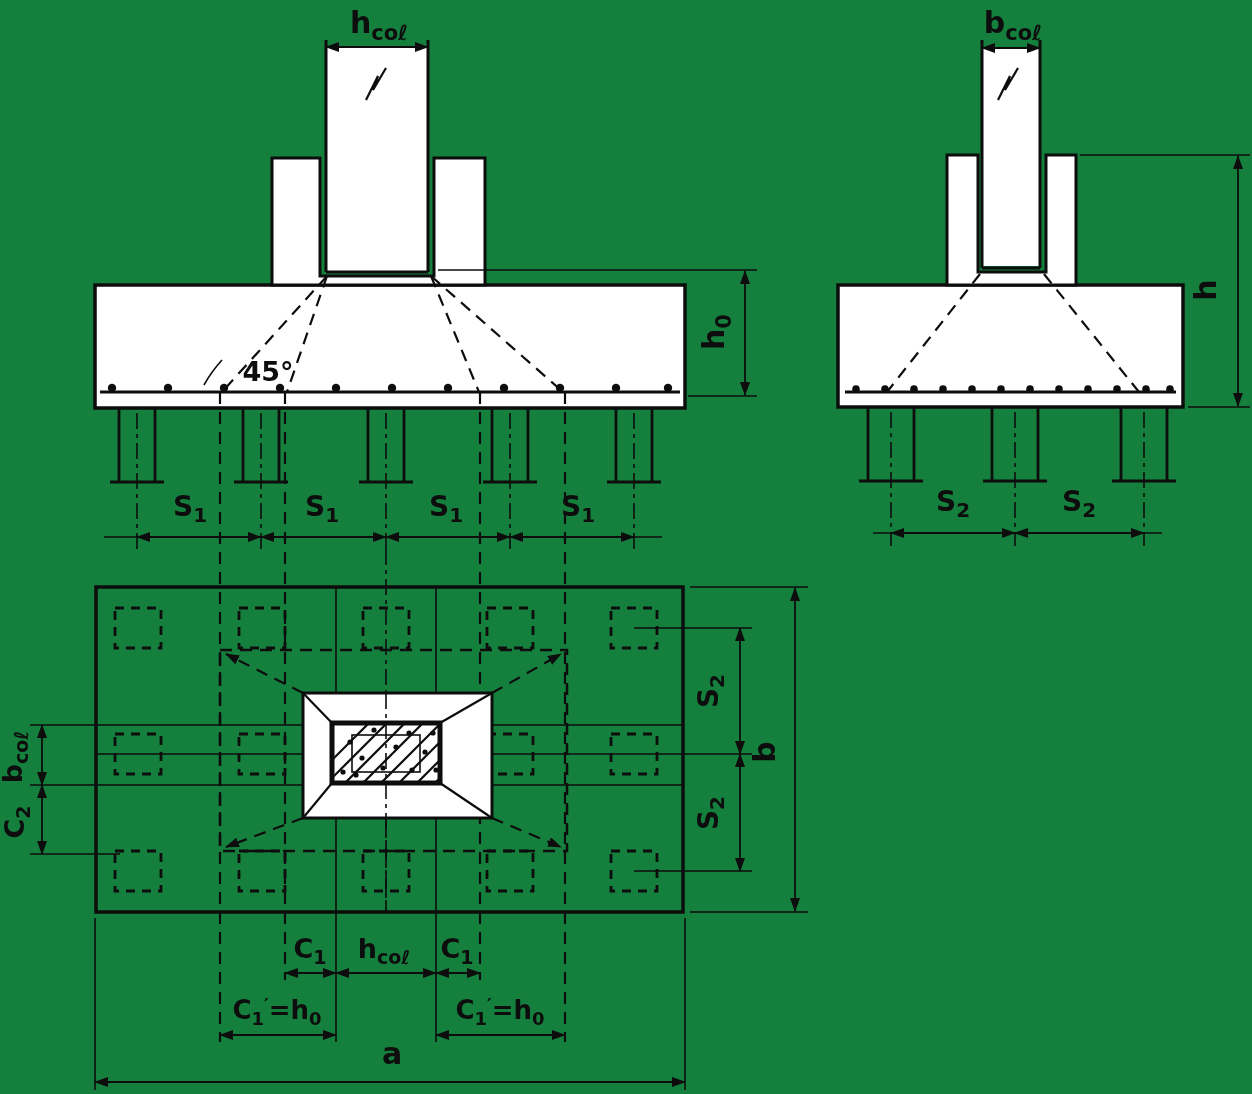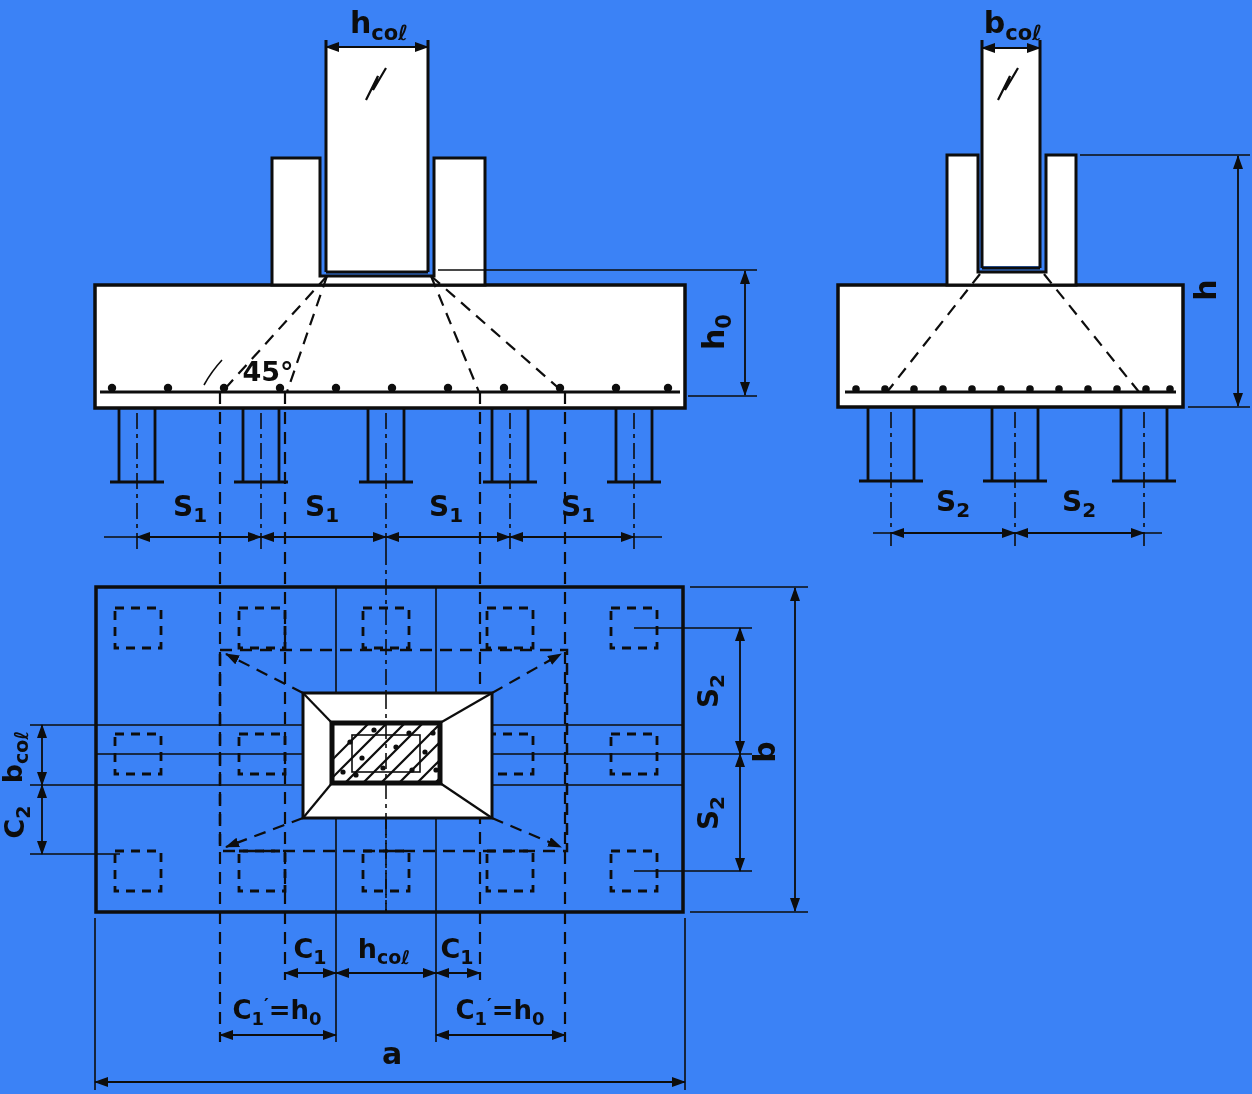--- a/index.html
+++ b/index.html
@@ -1,16 +1,16 @@
 <!DOCTYPE html>
 <html><head>
 <meta charset="utf-8">
 <style>
   html,body{margin:0;padding:0;background:#fff;}
-  .page{width:1252px;height:1094px;position:relative;background:#3b82f6;overflow:hidden;}
+  .page{width:1252px;height:1094px;position:relative;background:#15803d;overflow:hidden;}
   svg{display:block;}
   svg text{font-family:"DejaVu Sans","Liberation Sans",sans-serif;font-weight:bold;fill:#0d0d0d;}
   .ln{stroke:#0d0d0d;fill:none;}
   .w35{stroke-width:3.5}.w3{stroke-width:3}.w28{stroke-width:2.8}.w25{stroke-width:2.5}
   .w22{stroke-width:2.2}.w16{stroke-width:1.6}.w5{stroke-width:5}
   .dash{stroke-dasharray:12 8;}
   .dashsq{stroke-dasharray:9 7;}
   .cline{stroke-dasharray:16 5 4 5;}
   .dim{stroke:#0d0d0d;stroke-width:1.8;fill:none;}
   .whitefill{fill:#ffffff;}

